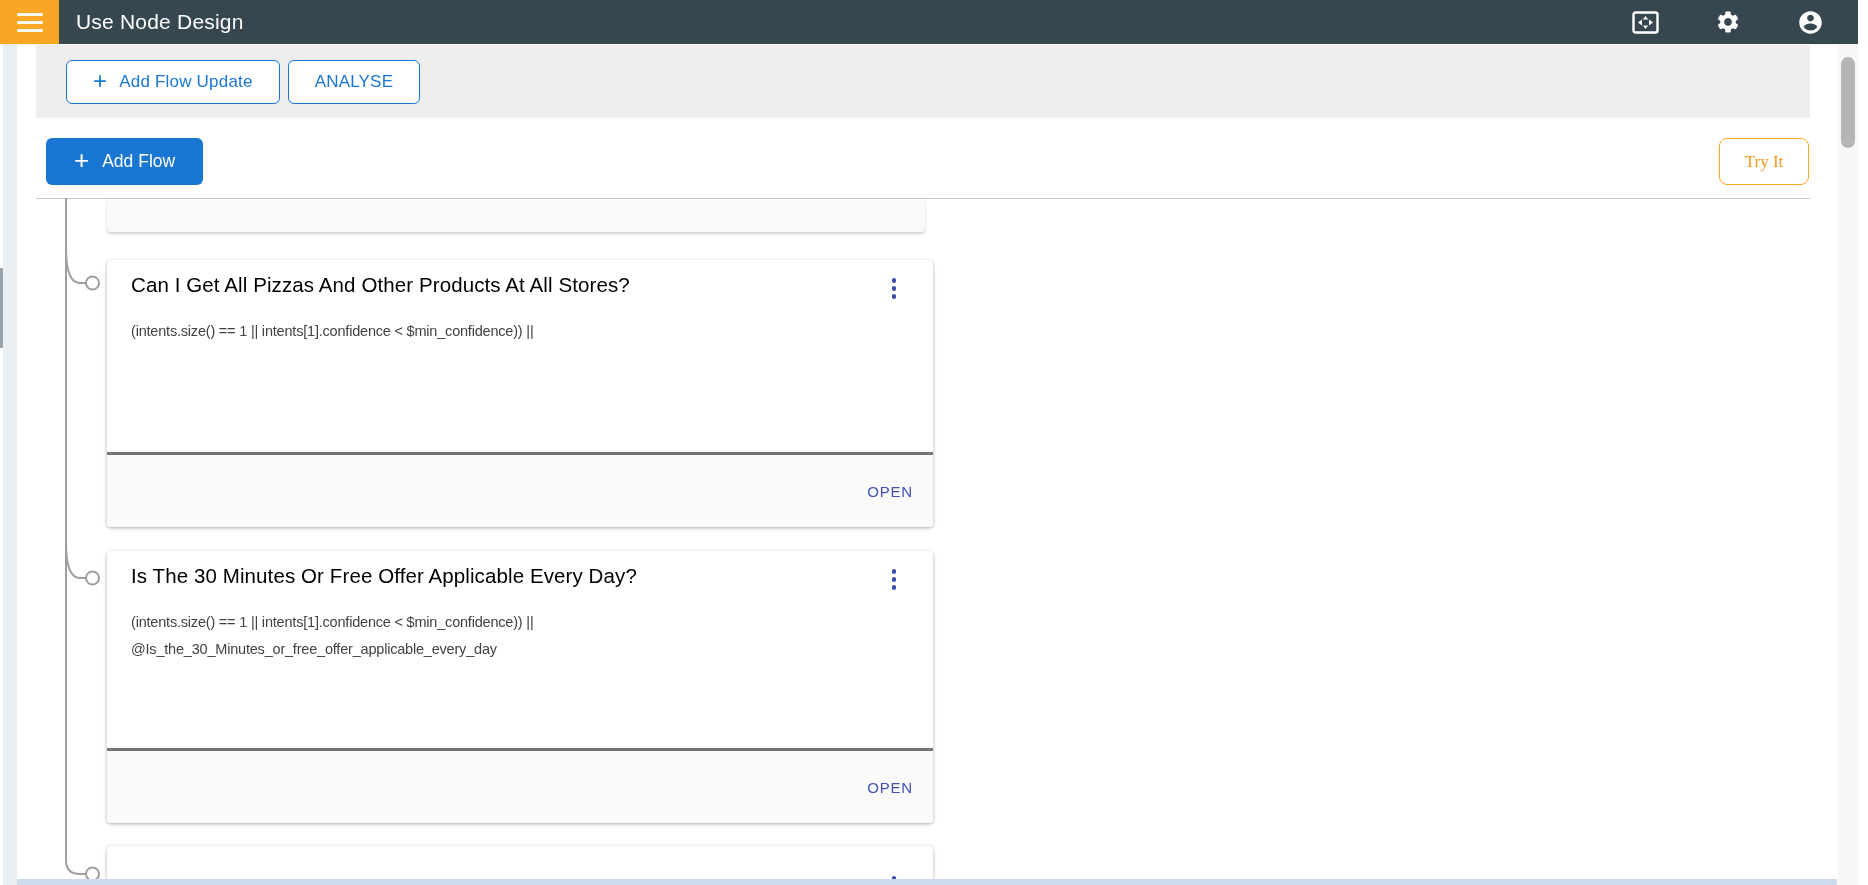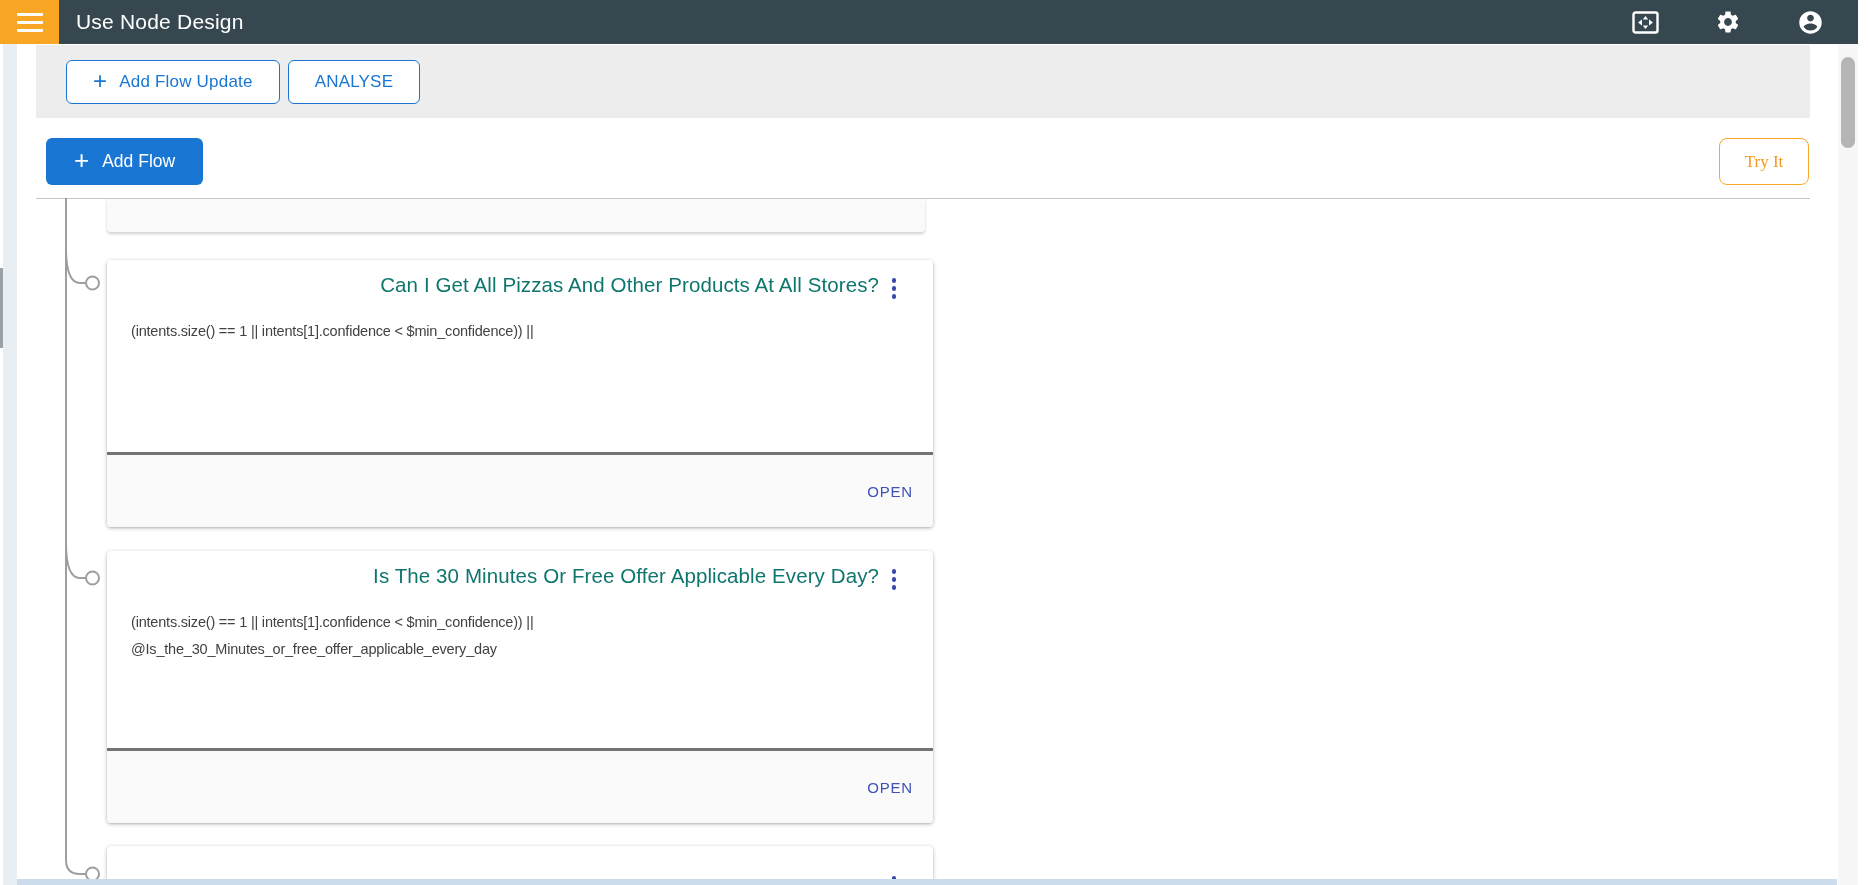--- a/index.html
+++ b/index.html
@@ -56,21 +56,21 @@
   .node-card { position:absolute; left:107px; width:826px; background:#ffffff;
                border-radius:4px; box-shadow:0 1px 4px rgba(0,0,0,.24), 0 1px 2px rgba(0,0,0,.12);
                z-index:4; overflow:hidden; }
   .card-top-partial { top:199px; height:33px; background:#fafafa;
                       border-radius:0 0 4px 4px; width:818px;
                       box-shadow:0 2px 3px rgba(0,0,0,.18); }
   .card-1 { top:260px; height:267px; }
   .card-2 { top:551px; height:272px; }
   .card-bottom-partial { top:846px; height:39px; border-radius:4px 4px 0 0; }
   .card-body { position:relative; padding:13px 54px 0 24px; }
-  .card-title { font-size:20.5px; color:#0f766e; letter-spacing:.1px;text-align:right; }
+  .card-title { font-size:20.5px; color:#000000; letter-spacing:.1px; }
   .card-cond { margin-top:21px; font-size:14.5px; line-height:26.5px; color:#424242;
                letter-spacing:-.2px; }
   .kebab { position:absolute; top:14px; right:33px; display:flex; flex-direction:column;
            align-items:center; gap:3.5px; padding:4px; cursor:pointer; }
   .kebab .dot { width:4.5px; height:4.5px; border-radius:50%; background:#3949ab; }
   .kebab-partial { position:absolute; top:26px; right:33px; }
   .card-footer { position:absolute; left:0; right:0; bottom:0; height:75px;
                  background:#fafafa; border-top:3px solid #737373; display:flex;
                  align-items:center; justify-content:flex-end; padding-right:20px; }
   .open-link { color:#3f51b5; font-size:15px; letter-spacing:.8px; cursor:pointer; }

